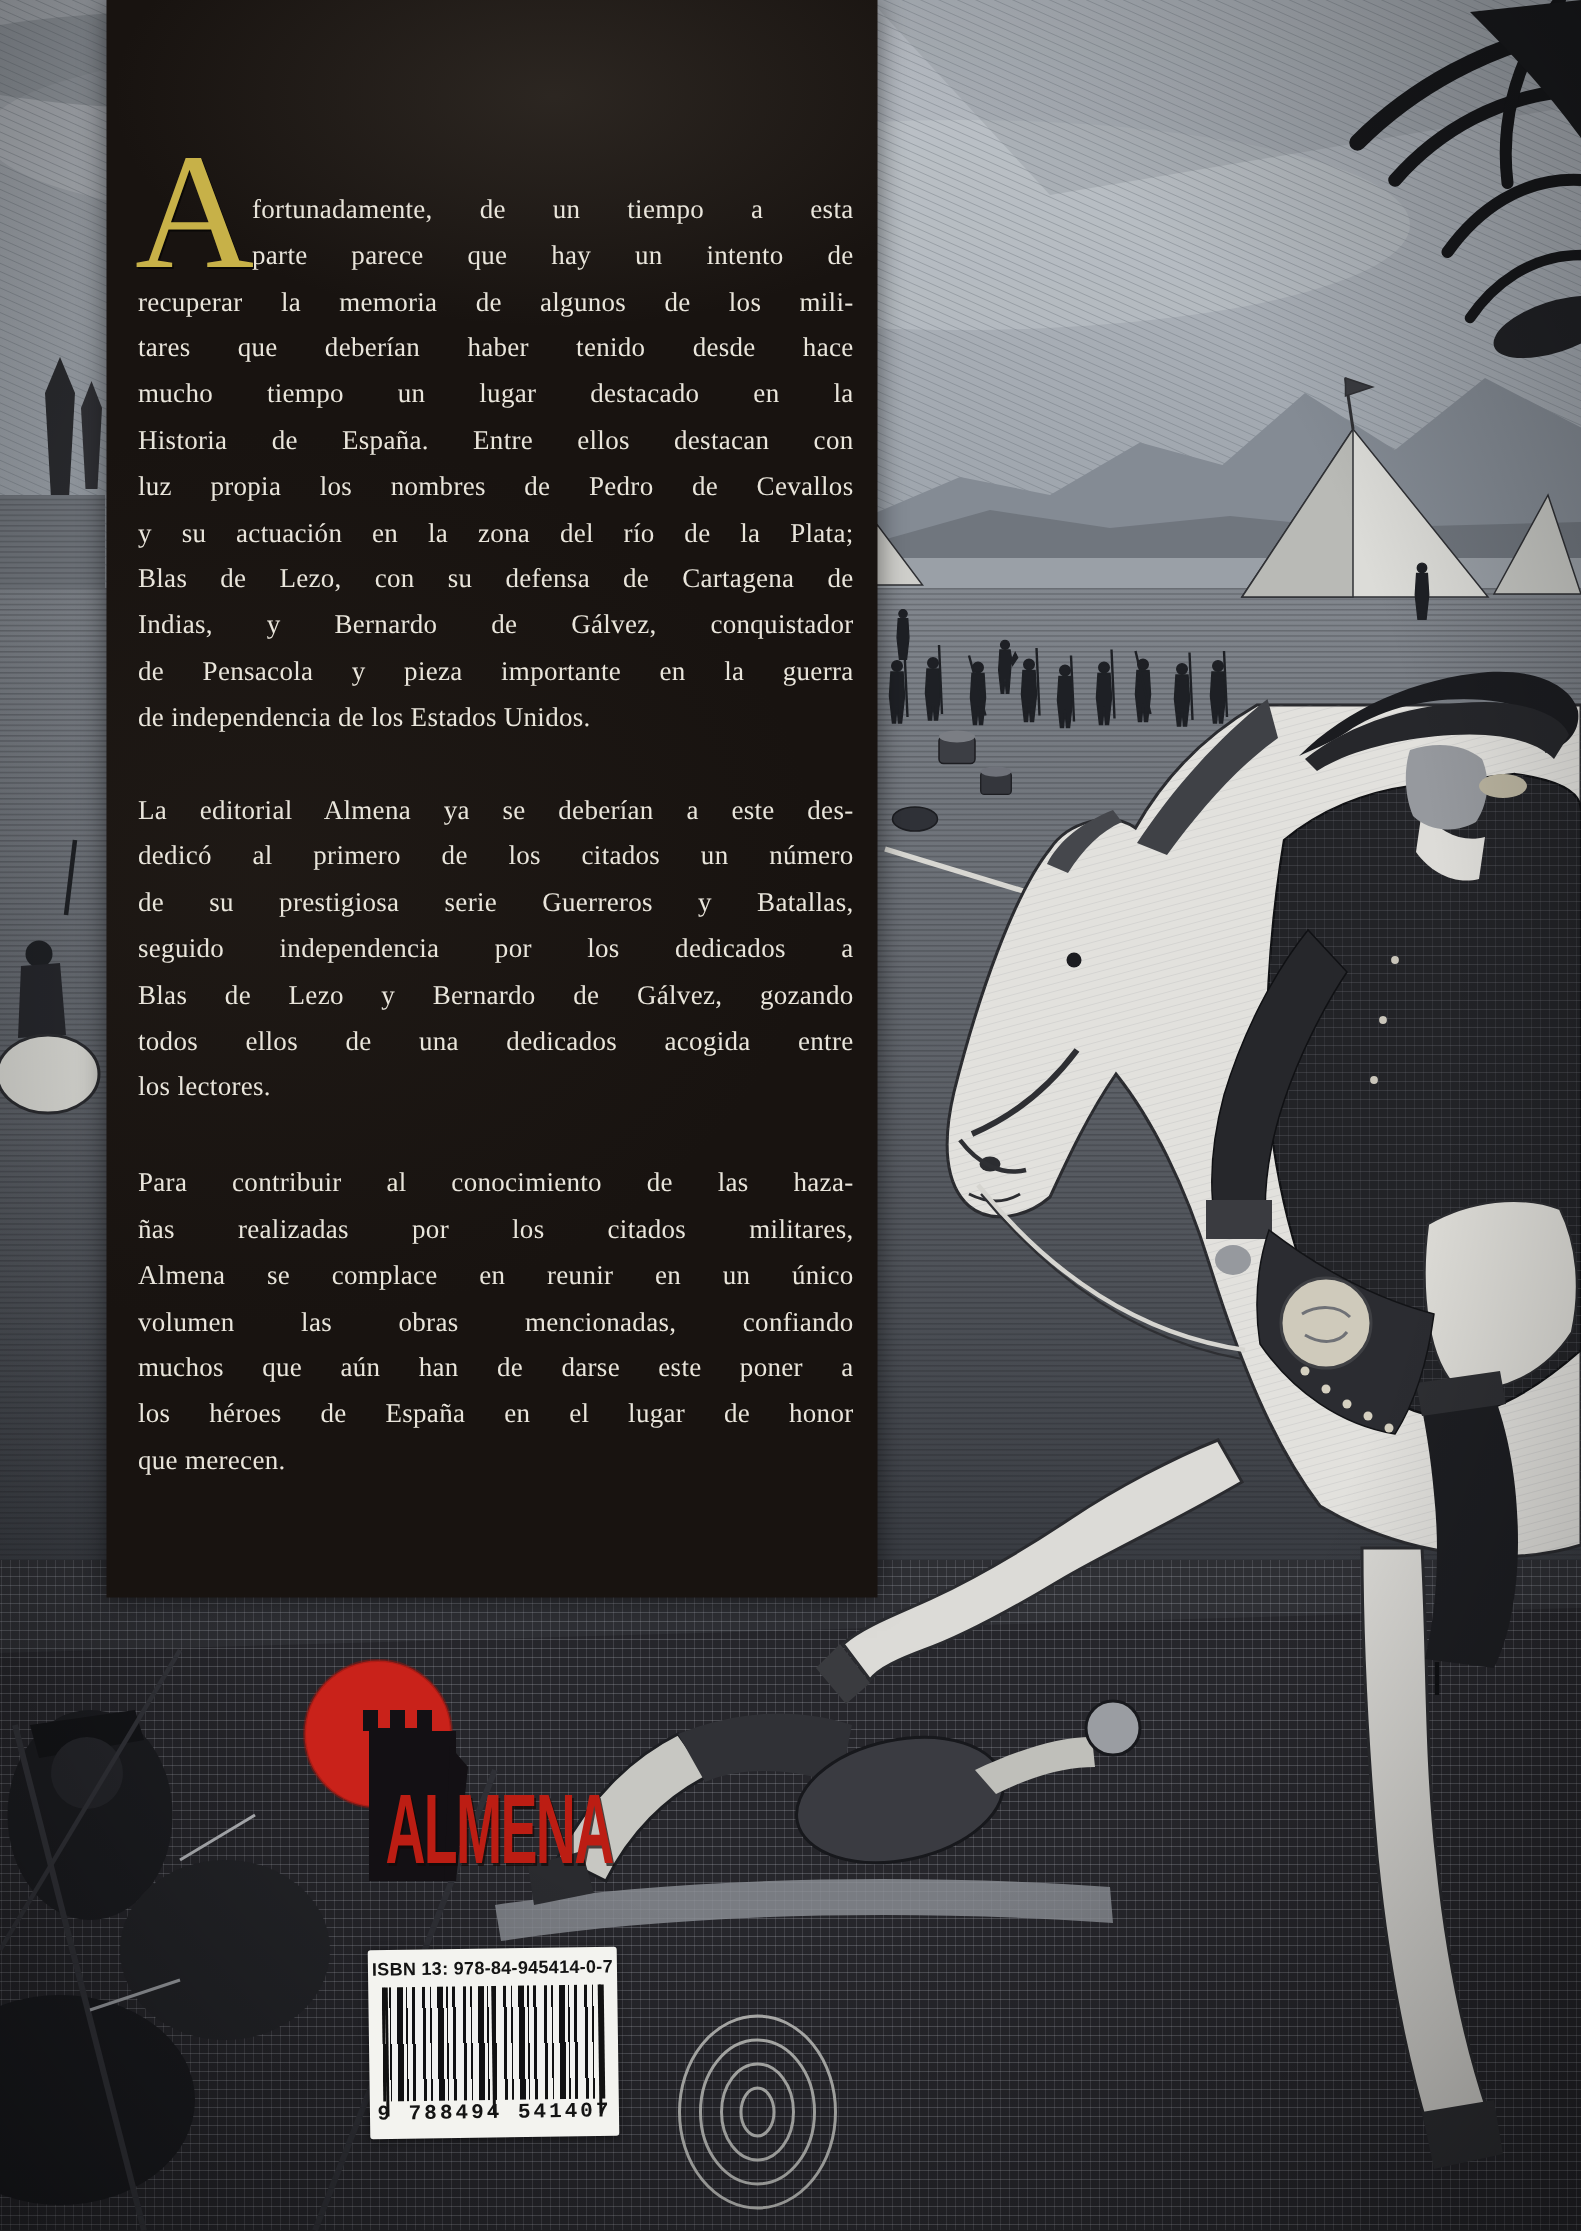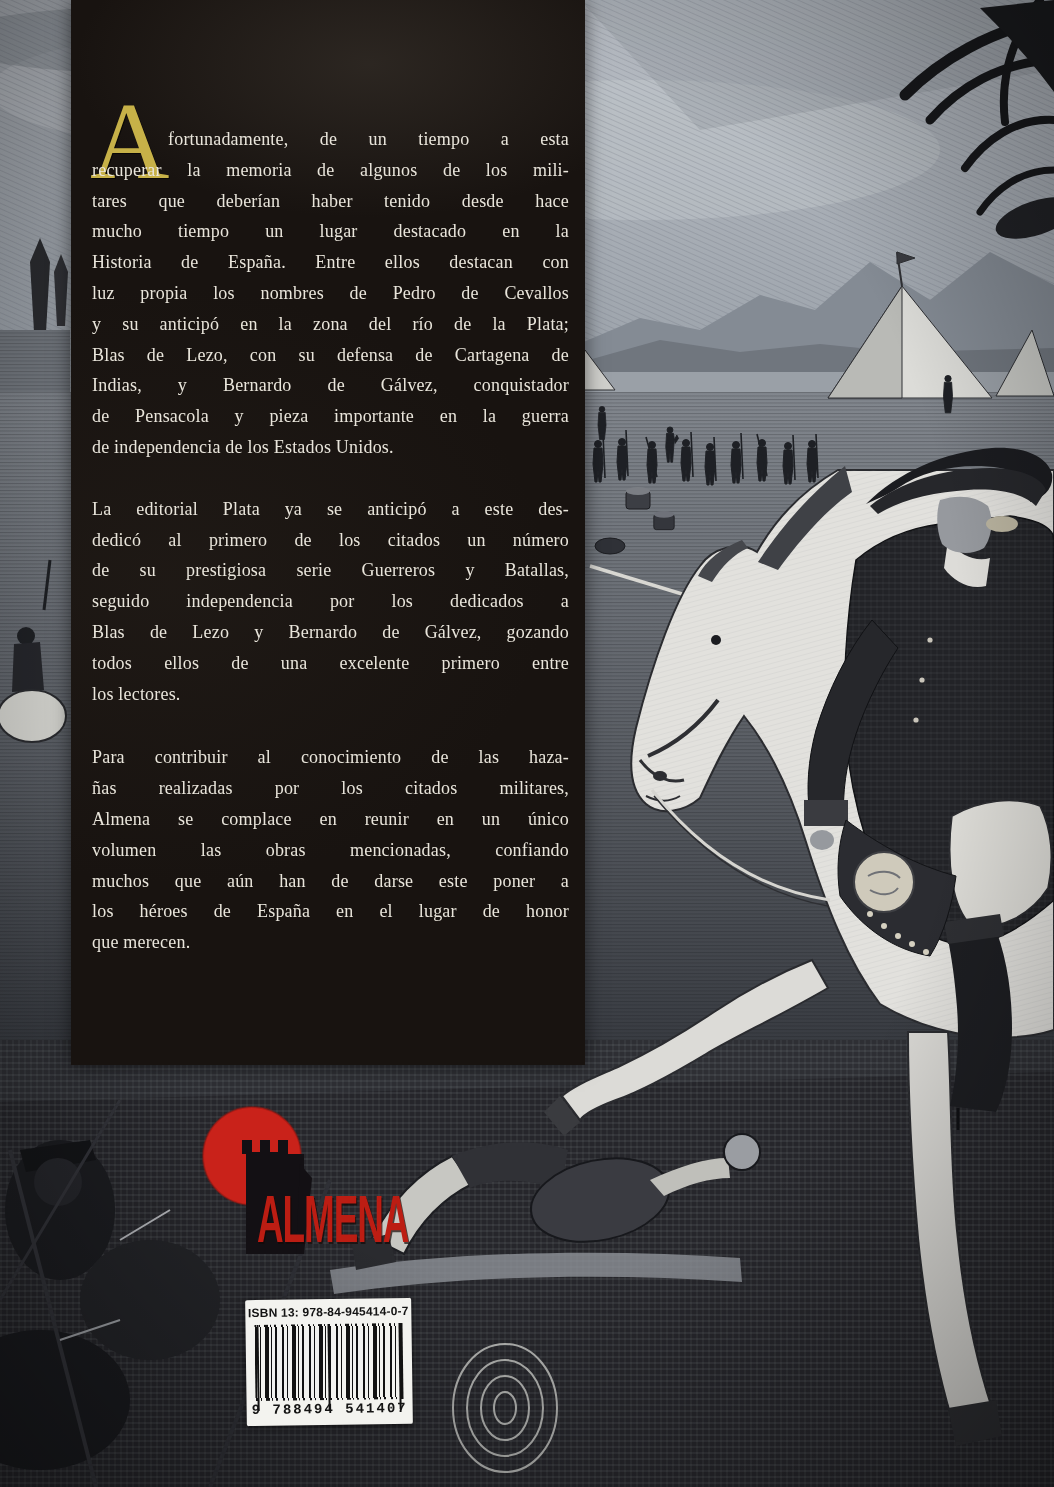--- a/index.html
+++ b/index.html
@@ -322,38 +322,39 @@
     </g>
 
     <rect x="0" y="0" width="1054" height="1487" fill="url(#vig)"></rect>
   </svg>
 
   <div class="panel">
     <div class="dropcap">A</div>
     <div class="blurb">
       <div class="para p1">
         <span class="line indent">fortunadamente, de un tiempo a esta</span>
+        <span class="line indent">parte parece que hay un intento de</span>
         <span class="line">recuperar la memoria de algunos de los mili-</span>
         <span class="line">tares que deberían haber tenido desde hace</span>
         <span class="line">mucho tiempo un lugar destacado en la</span>
         <span class="line">Historia de España. Entre ellos destacan con</span>
         <span class="line">luz propia los nombres de Pedro de Cevallos</span>
-        <span class="line">y su anticipó en la zona del río de la Plata;</span>
+        <span class="line">y su actuación en la zona del río de la Plata;</span>
         <span class="line">Blas de Lezo, con su defensa de Cartagena de</span>
         <span class="line">Indias, y Bernardo de Gálvez, conquistador</span>
         <span class="line">de Pensacola y pieza importante en la guerra</span>
         <span class="line last">de independencia de los Estados Unidos.</span>
       </div>
       <div class="para p2">
-        <span class="line">La editorial Plata ya se anticipó a este des-</span>
+        <span class="line">La editorial Almena ya se deberían a este des-</span>
         <span class="line">dedicó al primero de los citados un número</span>
         <span class="line">de su prestigiosa serie Guerreros y Batallas,</span>
         <span class="line">seguido independencia por los dedicados a</span>
         <span class="line">Blas de Lezo y Bernardo de Gálvez, gozando</span>
-        <span class="line">todos ellos de una excelente primero entre</span>
+        <span class="line">todos ellos de una dedicados acogida entre</span>
         <span class="line last">los lectores.</span>
       </div>
       <div class="para p3">
         <span class="line">Para contribuir al conocimiento de las haza-</span>
         <span class="line">ñas realizadas por los citados militares,</span>
         <span class="line">Almena se complace en reunir en un único</span>
         <span class="line">volumen las obras mencionadas, confiando</span>
         <span class="line">muchos que aún han de darse este poner a</span>
         <span class="line">los héroes de España en el lugar de honor</span>
         <span class="line last">que merecen.</span>

